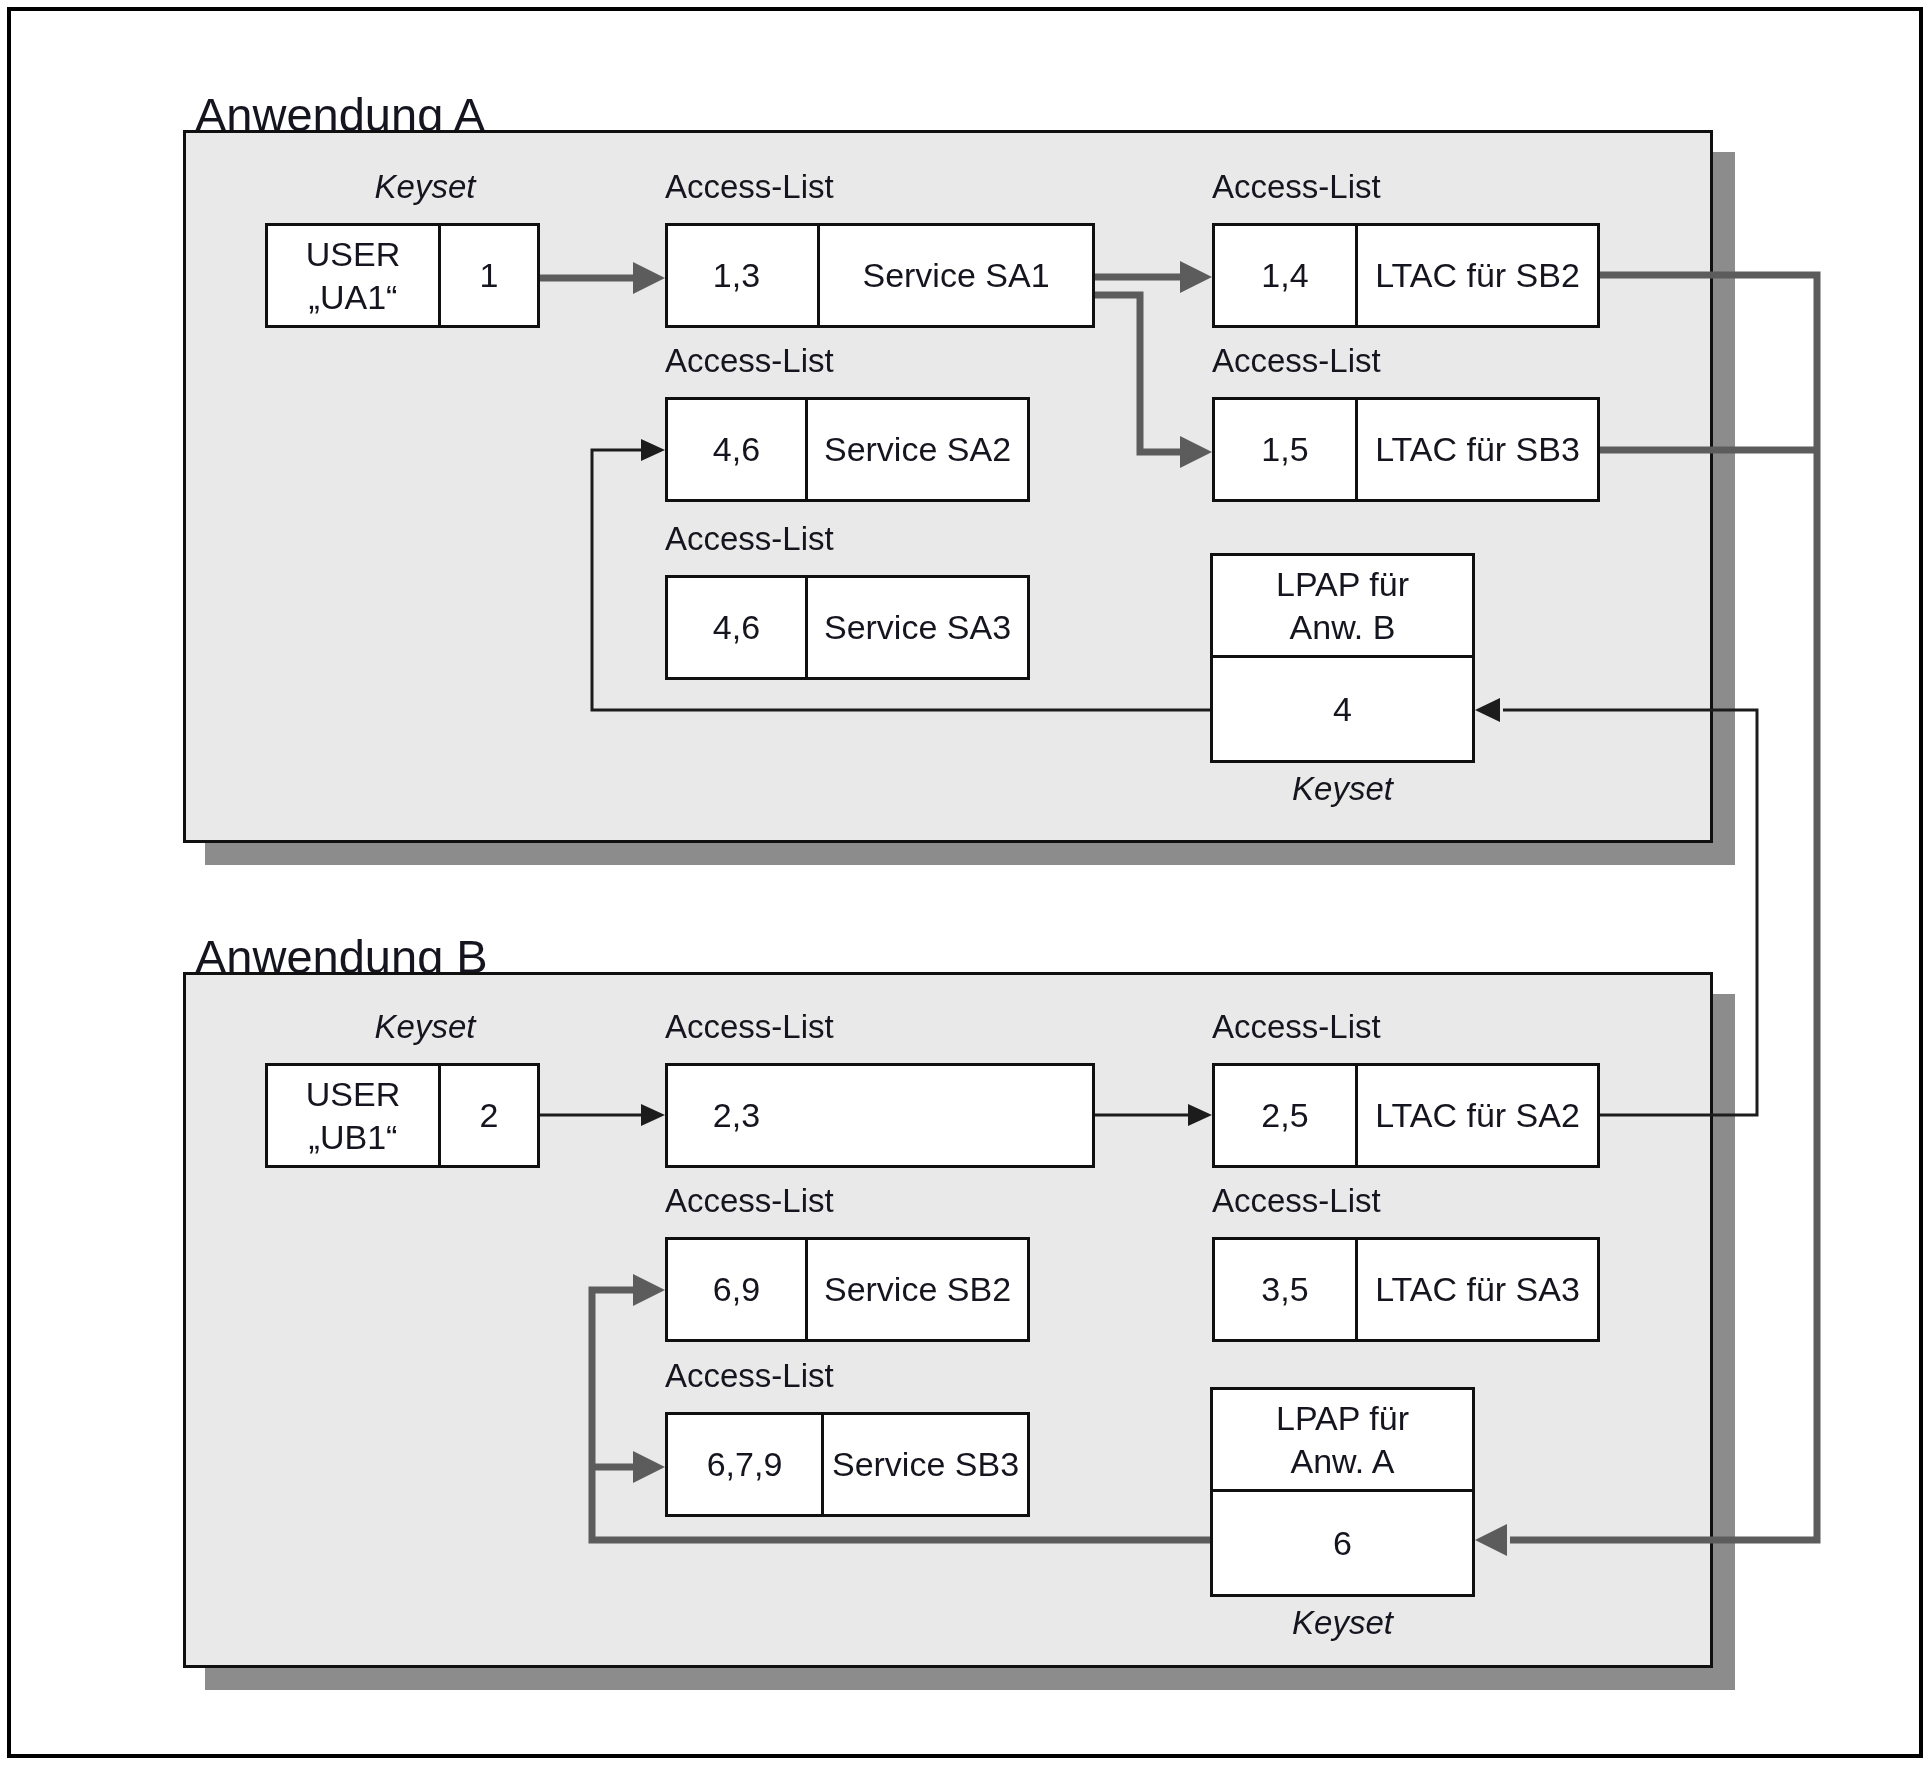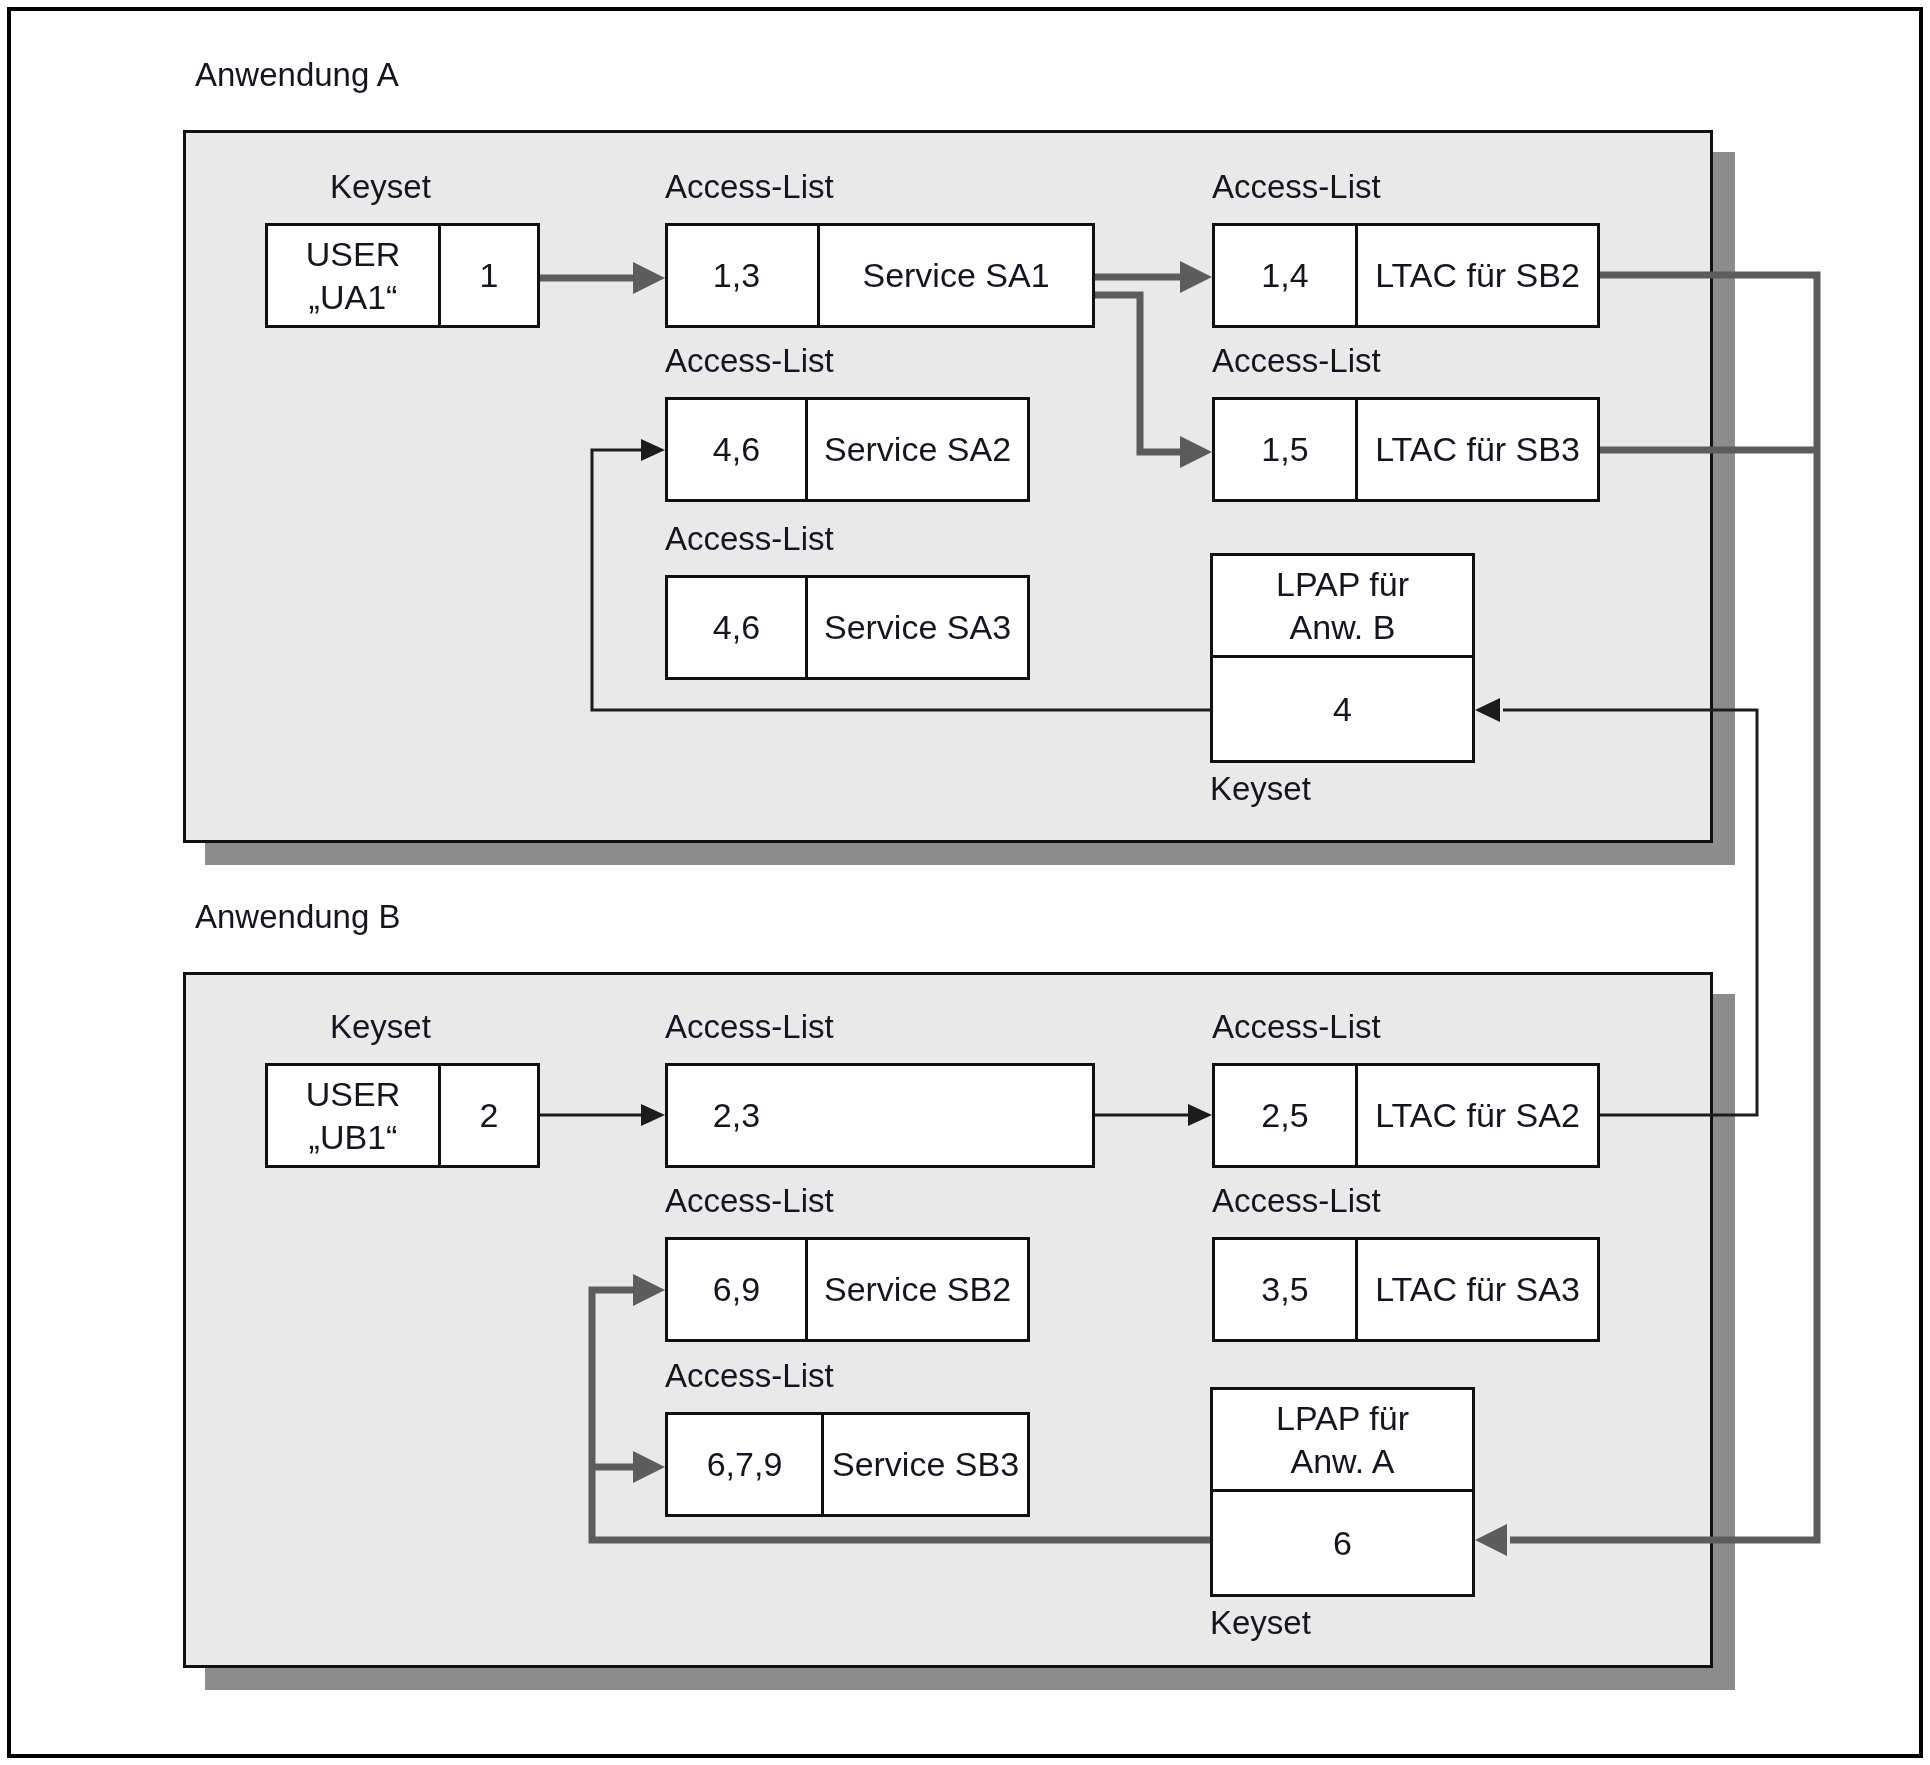--- a/index.html
+++ b/index.html
@@ -1,23 +1,23 @@
 <!DOCTYPE html>
 <html><head>
 <meta charset="utf-8">
 <style>
   html,body{margin:0;padding:0;background:#ffffff;}
   body{width:1930px;height:1765px;position:relative;overflow:hidden;
        font-family:"Liberation Sans",sans-serif;color:#15151f;}
   .frame{position:absolute;inset:7px;border:4px solid #000;}
   .panel-shadow{position:absolute;background:#8c8c8c;}
   .panel{position:absolute;background:#e9e9e9;border:3px solid #101010;box-sizing:border-box;}
-  .title{position:absolute;font-size:33px;}
+  .title{position:absolute;font-size:47px;margin-top:31px;}
   .heading{position:absolute;font-size:33px;}
-  .klabel{position:absolute;font-size:33px;text-align:left;}
+  .klabel{position:absolute;font-size:33px;text-align:center;font-style:italic;}
   .box{position:absolute;display:flex;background:#ffffff;border:3px solid #101010;box-sizing:border-box;}
   .cell{display:flex;align-items:center;justify-content:center;font-size:34px;text-align:center;line-height:1.25;}
   .c1{flex:0 0 auto;}
   .c2{flex:1 1 auto;border-left:3px solid #101010;}
   .vbox{flex-direction:column;}
   .v1{flex:0 0 99px;display:flex;align-items:center;justify-content:center;font-size:34px;text-align:center;line-height:1.25;}
   .v2{flex:1 1 auto;display:flex;align-items:center;justify-content:center;font-size:34px;border-top:3px solid #101010;}
   svg.wires{position:absolute;left:0;top:0;pointer-events:none;}
   .thick{stroke:#5c5c5c;stroke-width:7;fill:none;stroke-linejoin:miter;}
   .thin{stroke:#1c1c1c;stroke-width:3;fill:none;stroke-linejoin:miter;}

